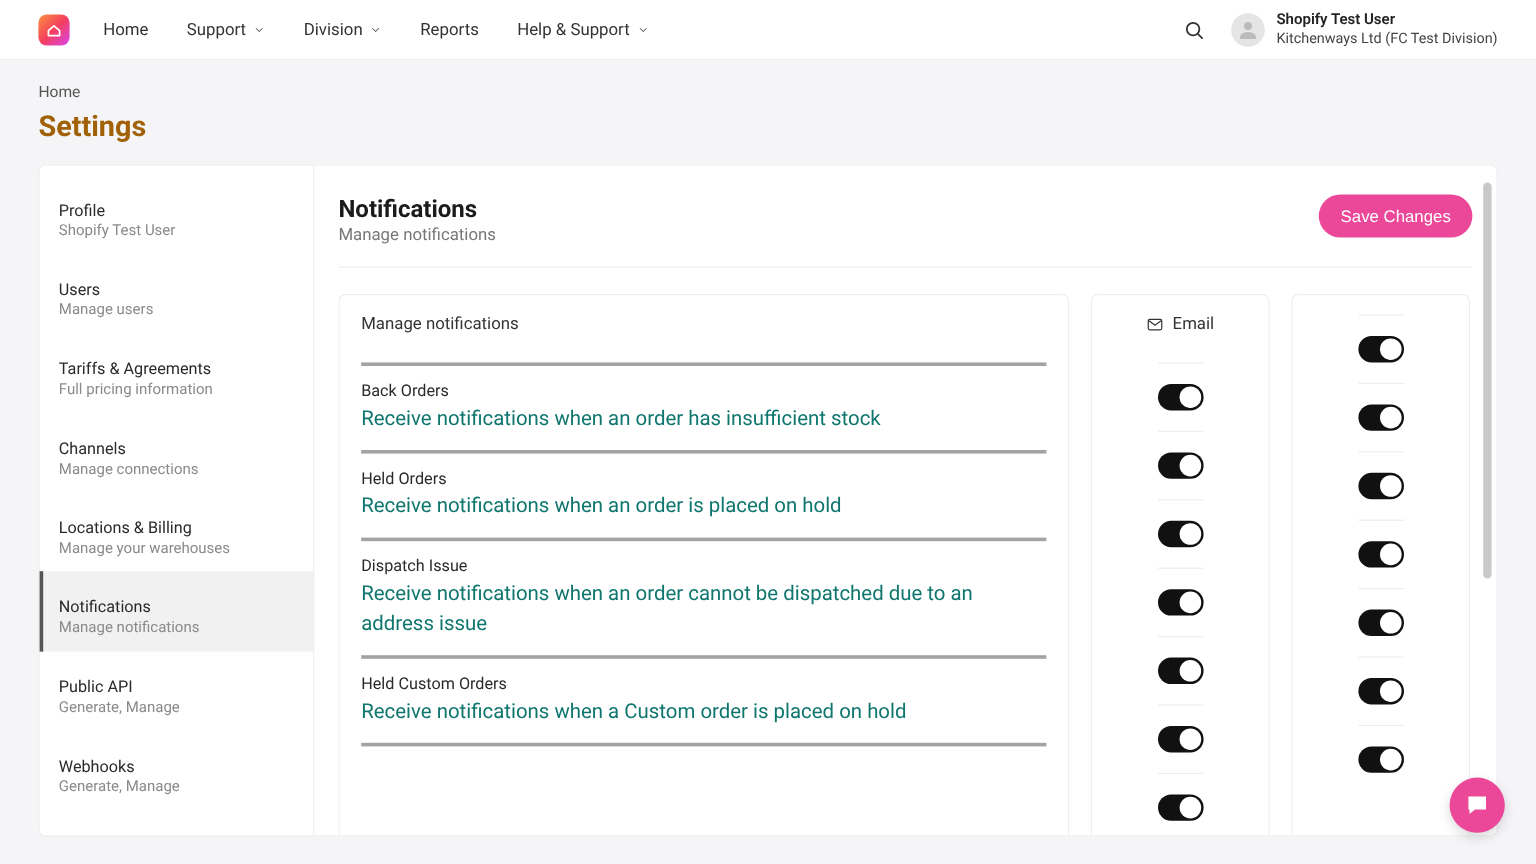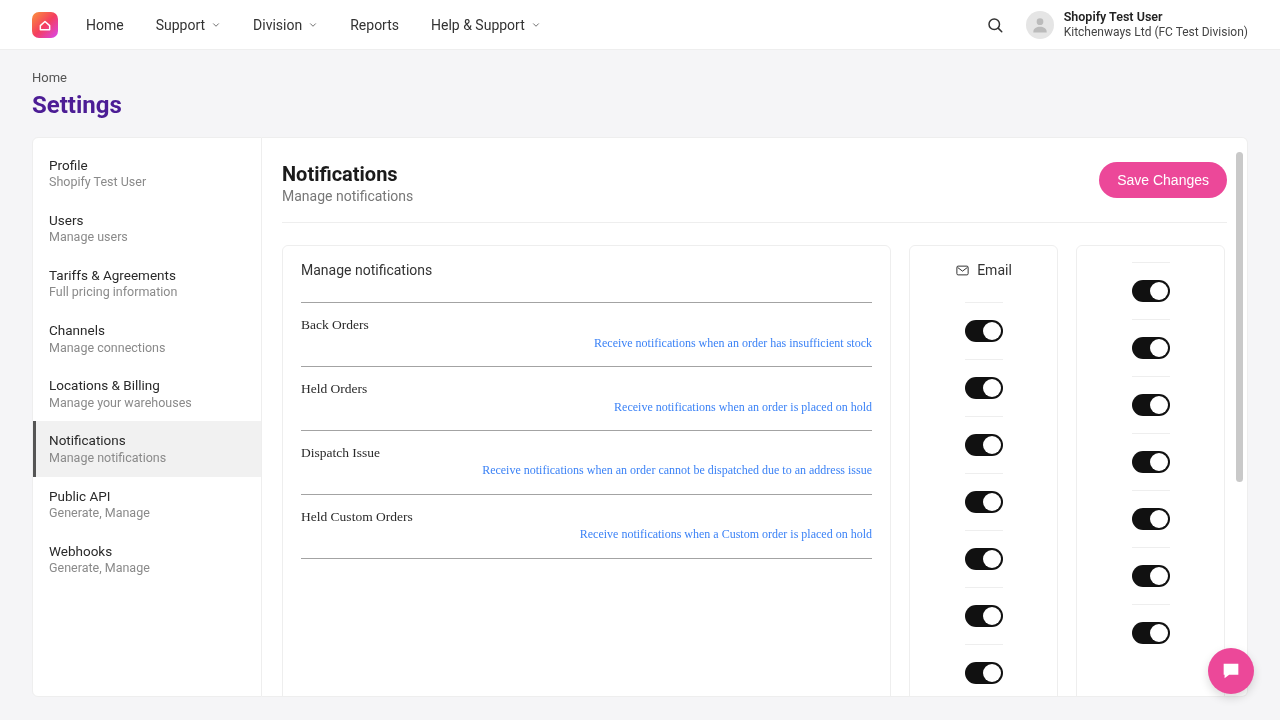--- a/index.html
+++ b/index.html
@@ -43,21 +43,21 @@
     background: #e5e5e5; display: flex; align-items: center; justify-content: center;
   }
   .avatar svg { width: 20px; height: 20px; fill: #bbb; }
   .user-block { display: flex; align-items: center; gap: 10px; cursor: pointer; }
   .user-name { font-size: 12.5px; font-weight: 600; color: #222; line-height: 1.25; }
   .user-sub  { font-size: 12px; color: #444; line-height: 1.25; }
 
   
   .page { padding: 20px 32px 0 32px; }
   .breadcrumb { font-size: 13px; color: #555; margin-bottom: 6px; cursor: pointer; }
-  .page-title { font-size: 24px; font-weight: 700; color: #4c1d95; margin-bottom: 18px; }
+  .page-title { font-size: 24px; font-weight: 700; color: #a16207; margin-bottom: 18px; }
 
   .content {
     display: flex;
     background: transparent;
     height: 560px;
   }
   
   .sidebar {
     width: 230px;
     background: #fff;
@@ -68,21 +68,21 @@
   }
   .side-item {
     padding: 10px 16px;
     cursor: pointer;
   }
   .side-item.active {
     background: #f1f1f1;
     border-left: 3px solid #555;
     padding-left: 13px;
   }
-  .side-title { font-size: 13.5px; color: #2a2a2a; line-height: 1.35; }
+  .side-title { font-size: 13.5px; color: #2a2a2a; line-height: 1.35; margin-top: 11px; }
   .side-sub   { font-size: 12.5px; color: #8a8a8a; line-height: 1.35; }
 
   
   .main {
     flex: 1;
     background: #fff;
     border: 1px solid #eee;
     border-left: none;
     border-top-right-radius: 6px;
     border-bottom-right-radius: 6px;
@@ -131,26 +131,25 @@
   }
   .col-head {
     font-size: 14px; color: #333; width: 100%;
     display: flex; justify-content: center; align-items: center; gap: 7px;
     padding-bottom: 24px;
   }
   .col-notif .col-head { justify-content: flex-start; padding-bottom: 24px; }
   .col-head svg { width: 15px; height: 15px; }
 
   .row {
-    border-top: 1px solid #a3a3a3;
+    border-top: 3px solid #a3a3a3;
     padding: 12px 0 14px 0;
-    font-family: Liberation Serif, serif;
   }
   .row-title { font-size: 13.5px; color: #2a2a2a; line-height: 1.45; }
-  .row-sub   { font-size: 12px; color: #3b82f6; line-height: 1.45; text-align: right; }
+  .row-sub   { font-size: 17px; color: #0f766e; line-height: 1.45; }
 
   .toggle-row {
     border-top: 1px solid #eee;
     width: 100%;
     height: 57px;
     display: flex; align-items: center; justify-content: center;
   }
   .toggle {
     width: 38px; height: 22px; border-radius: 999px;
     background: #111; position: relative; cursor: pointer;

